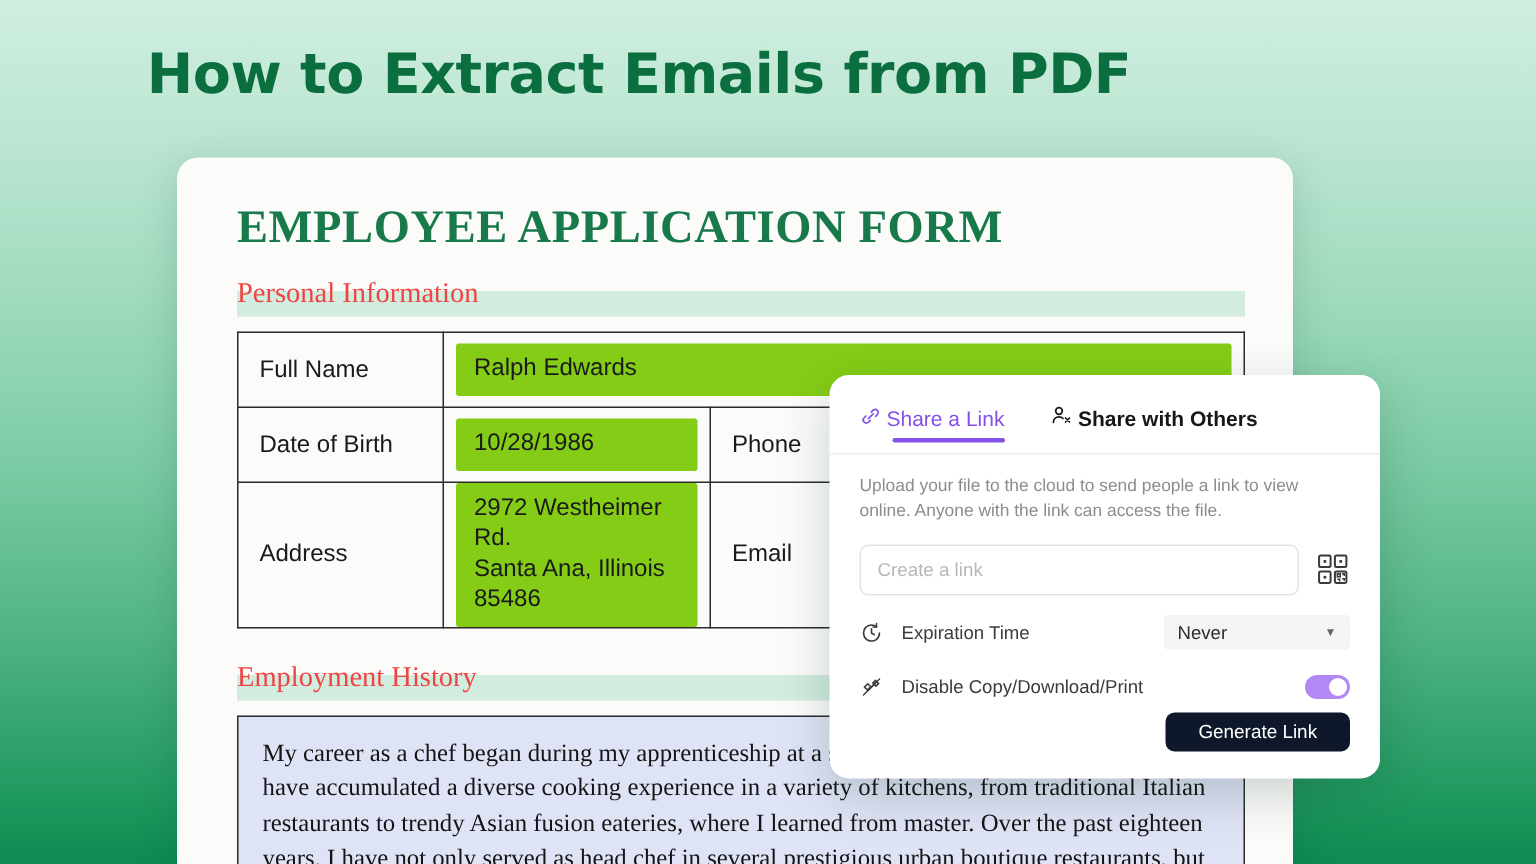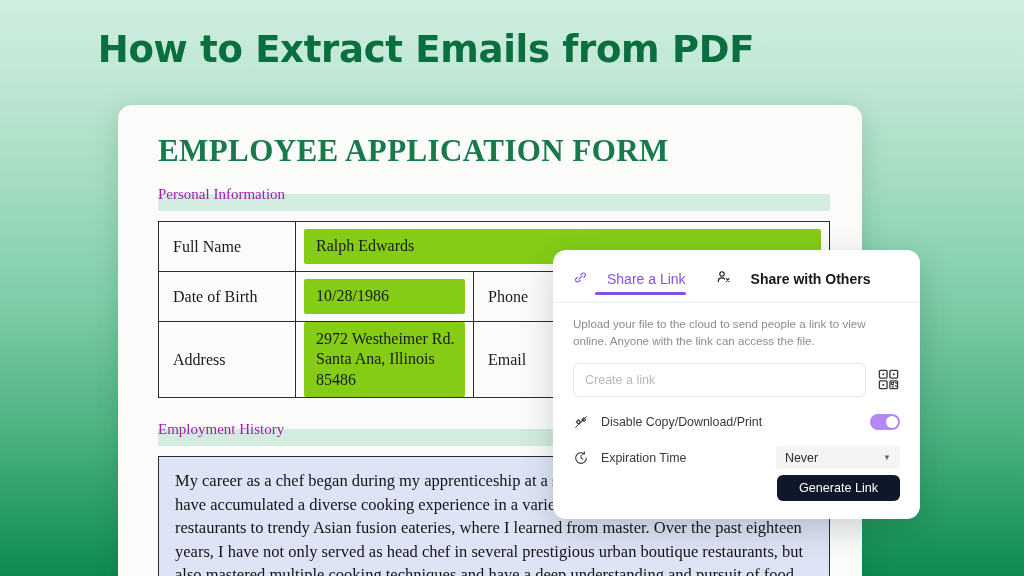--- a/index.html
+++ b/index.html
@@ -72,37 +72,37 @@
     position: absolute;
     left: 0;
     top: 9px;
     width: 672px;
     height: 17px;
     background: #d2ecdf;
   }
   .section-heading {
     position: relative;
     font-family: "Liberation Serif", serif;
-    font-size: 15px;
-    color: #a21caf;
+    font-size: 19px;
+    color: #ef4444;
     z-index: 2;
     display: inline-block;
     padding-right: 6px;
   }
 
   
   .form-table {
     border-collapse: collapse;
     width: 672px;
     table-layout: fixed;
     margin-bottom: 22px;
   }
   .form-table td {
     border: 1.3px solid #2b2b2b;
-    font-family: Liberation Serif, serif;
+    font-family: Liberation Sans, sans-serif;
     font-size: 16px;
     color: #1a1a1a;
     height: 49px;
     padding: 0 0 0 14px;
     vertical-align: middle;
   }
   .form-table td.label { width: 122px; }
   .form-table td.label-2 { width: 90px; }
   .value-pill {
     background: #84cc16;
@@ -145,21 +145,21 @@
   .tabs {
     display: flex;
     align-items: center;
     gap: 30px;
     padding: 16px 20px 0 20px;
     height: 32px;
   }
   .tab {
     display: flex;
     align-items: center;
-    gap: 19px;
+    gap: 3px;
     font-size: 14px;
     padding-bottom: 7px;
     position: relative;
     cursor: pointer;
   }
   .tab.active { color: #8451e8; font-weight: normal; }
   .tab.active::after {
     content: "";
     position: absolute;
     left: 22px;
@@ -378,41 +378,41 @@
           <rect x="5.6" y="16.6" width="1.9" height="1.9" fill="#3a3a3a" stroke="none"></rect>
           <rect x="13.5" y="13.5" width="8" height="8" rx="1"></rect>
           <path d="M15.2 15.2h2v2h-2zM18.5 15.2h1.5v1.5M15.2 19h1.6v1.6M18.6 18.6h1.4v1.4" stroke-width="1.1"></path>
         </svg>
       </span>
     </div>
 
     <div class="opt-row">
       <span class="opt-icon">
         <svg width="16" height="16" viewBox="0 0 24 24" fill="none" stroke="#3a3a3a" stroke-width="1.6" stroke-linecap="round">
+          <path d="M20 12a8 8 0 11-3-6.2"></path>
+          <path d="M17 2.6v3.4h-3.4"></path>
+          <path d="M12 7.8V12l2.8 1.7"></path>
+        </svg>
+      </span>
+      <span class="opt-label">Expiration Time</span>
+      <span class="select-box">
+        <span>Never</span>
+        <span class="caret">▼</span>
+      </span>
+    </div>
+
+    <div class="opt-row">
+      <span class="opt-icon">
+        <svg width="16" height="16" viewBox="0 0 24 24" fill="none" stroke="#3a3a3a" stroke-width="1.6" stroke-linecap="round">
           <path d="M8.5 15.5l7-7"></path>
           <path d="M5 12l3.2-3.2 3 3L8 15z"></path>
           <path d="M16 5.5l3 3-2.6 2.6-3-3z"></path>
           <path d="M4 20l16-16" stroke-width="1.5"></path>
         </svg>
       </span>
       <span class="opt-label">Disable Copy/Download/Print</span>
       <span class="toggle"></span>
     </div>
 
-    <div class="opt-row">
-      <span class="opt-icon">
-        <svg width="16" height="16" viewBox="0 0 24 24" fill="none" stroke="#3a3a3a" stroke-width="1.6" stroke-linecap="round">
-          <path d="M20 12a8 8 0 11-3-6.2"></path>
-          <path d="M17 2.6v3.4h-3.4"></path>
-          <path d="M12 7.8V12l2.8 1.7"></path>
-        </svg>
-      </span>
-      <span class="opt-label">Expiration Time</span>
-      <span class="select-box">
-        <span>Never</span>
-        <span class="caret">▼</span>
-      </span>
-    </div>
-
   </div>
 
   <button class="generate-btn">Generate Link</button>
 </div>
 
 </body></html>

